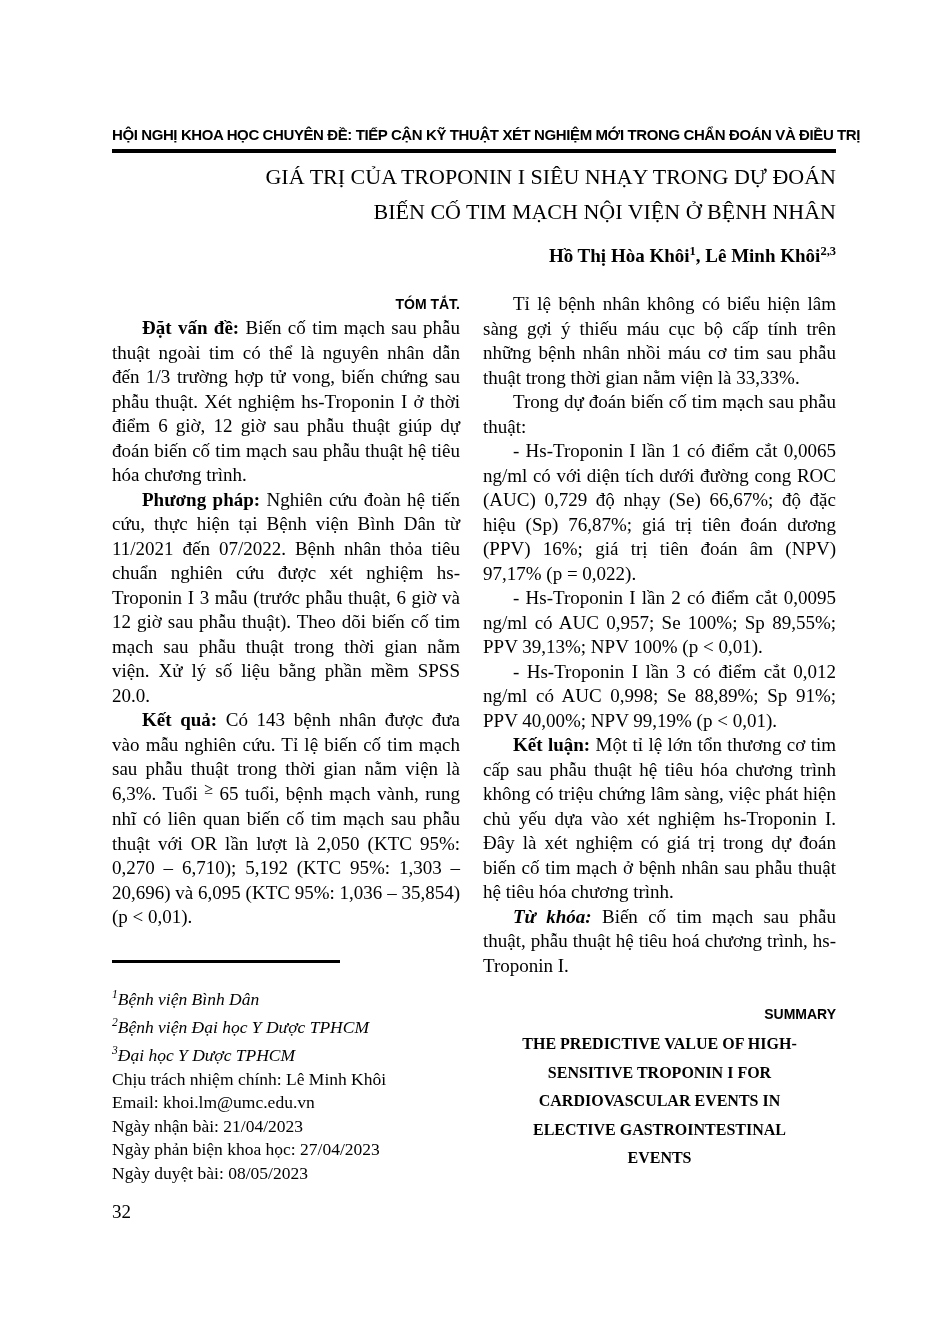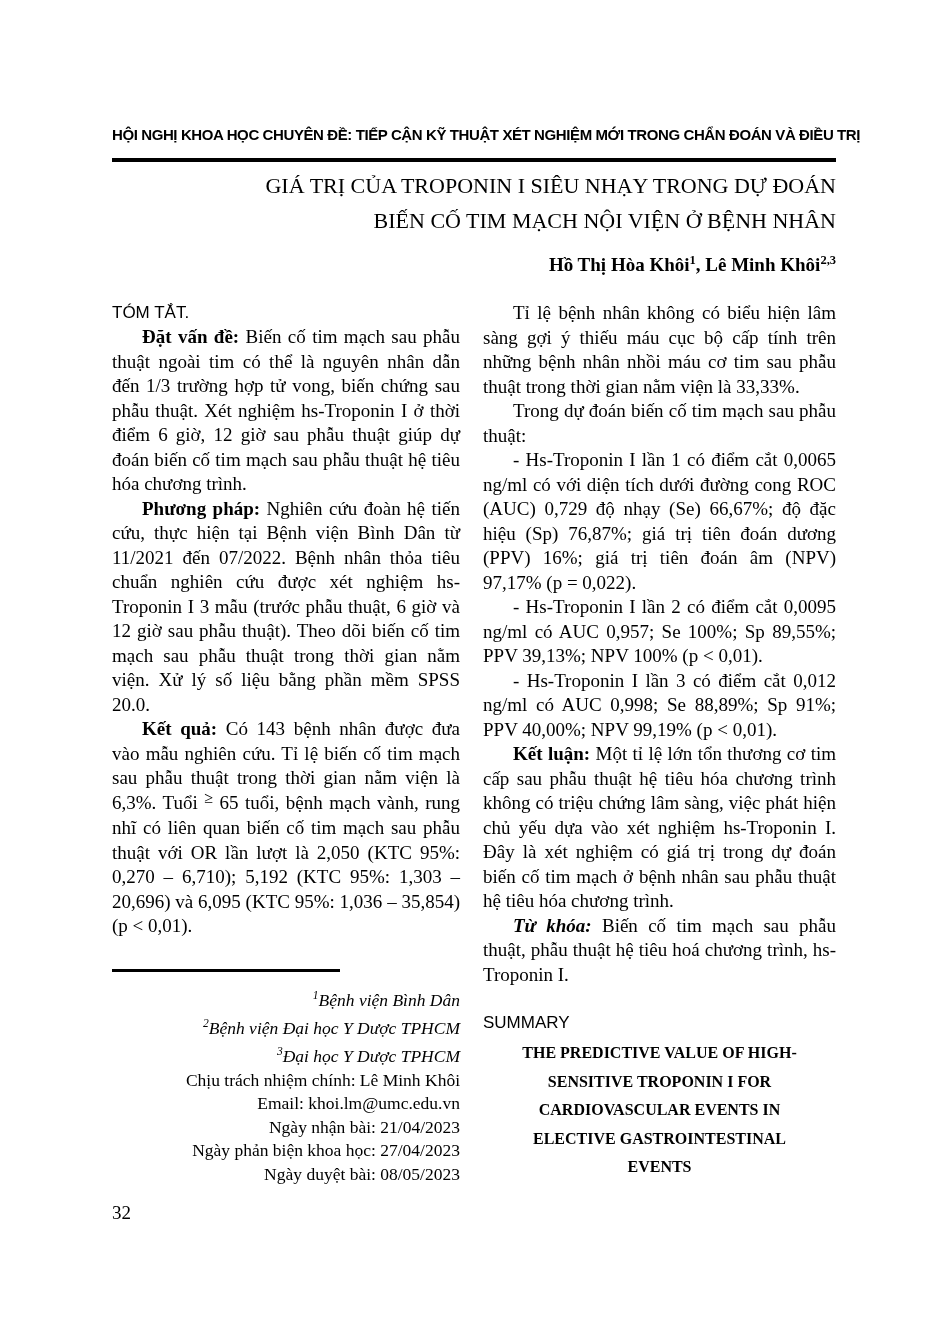--- a/index.html
+++ b/index.html
@@ -9,21 +9,21 @@
     margin: 0 auto;
     background: #ffffff;
     color: #000;
     font-family: "Liberation Serif", "DejaVu Serif", serif;
     box-sizing: border-box;
     padding: 126px 107px 0 112px;
     overflow: hidden;
   }
   .running-header {
     border-bottom: 4px solid #000;
-    padding-bottom: 15px;
+    padding-bottom: 6px;
     text-align: center;
     font-family: "Liberation Sans", "DejaVu Sans", sans-serif;
     font-weight: bold;
     font-size: 15px;
     letter-spacing: -0.4px;
     white-space: nowrap;
   }
   .article-title {
     margin-top: 6px;
     text-align: right;
@@ -37,40 +37,41 @@
     font-weight: bold;
     font-size: 19px;
     line-height: 24px;
   }
   .authors sup { font-size: 12.5px; }
   .columns { margin-top: 24px; display: flex; gap: 23px; }
   .col-left  { width: 348px; flex: none; }
   .col-right { width: 353px; flex: none; }
   .section-heading {
     font-family: "Liberation Sans", "DejaVu Sans", sans-serif;
-    font-weight: normal;
-    font-size: 17px;
+    font-weight: bold;
+    font-size: 14px;
     line-height: 24px;
+    text-align: right;
   }
   p.body {
     margin: 0;
     font-size: 19px;
     line-height: 24.5px;
     text-align: justify;
     text-indent: 30px;
   }
   .lead { font-weight: bold; }
   .lead-italic { font-weight: bold; font-style: italic; }
   .raised { position: relative; top: -6px; font-size: 16px; }
   .separator {
     margin-top: 30px;
     width: 228px; height: 0;
     border-top: 3px solid #000;
   }
-  .footnotes { margin-top: 12px; font-size: 17.5px; line-height: 23.5px; text-align: right; }
+  .footnotes { margin-top: 20px; font-size: 17.5px; line-height: 23.5px; }
   .fn-line.affil { font-style: italic; }
   .footnotes sup { font-size: 11.5px; }
   .page-number { margin-top: 16px; font-size: 19px; }
   .summary-block { margin-top: 24px; }
   .summary-title {
     margin-top: 4px;
     text-align: center;
     font-weight: bold;
     font-size: 16px;
     line-height: 28.5px;

